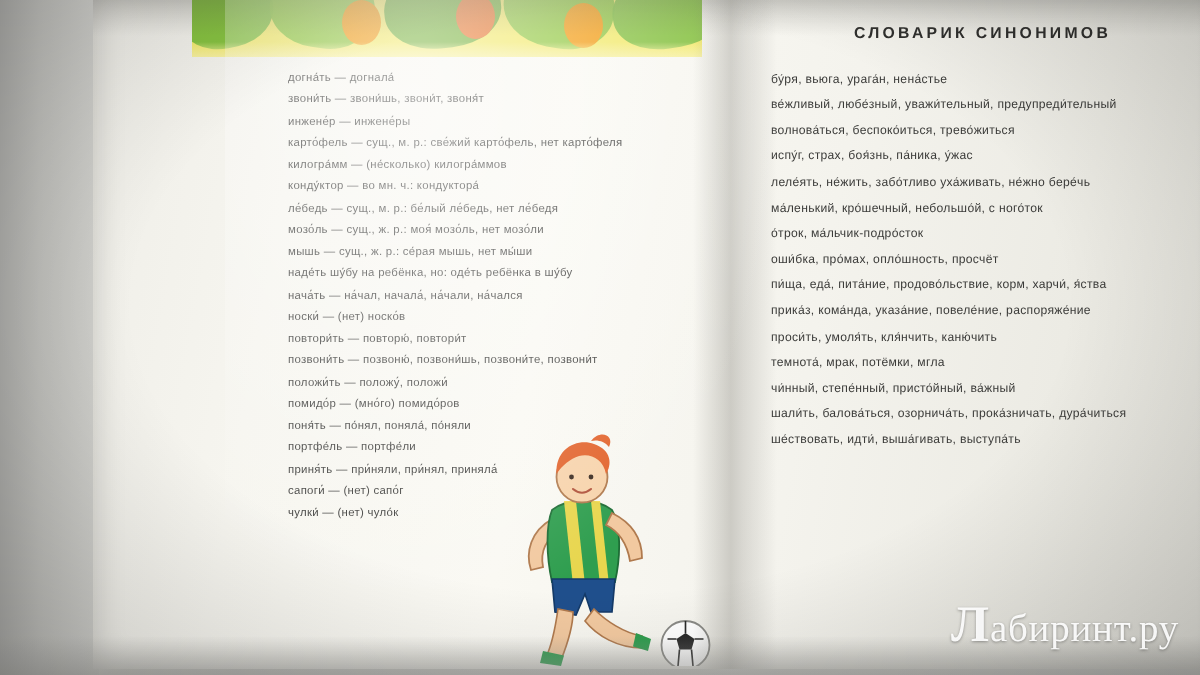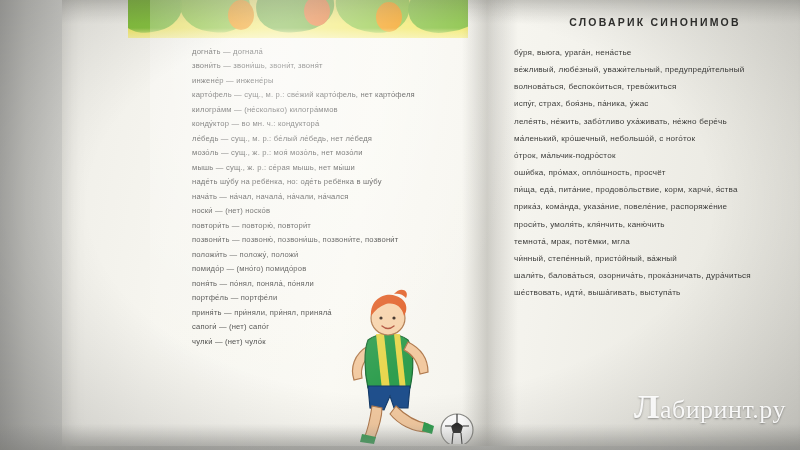--- a/index.html
+++ b/index.html
@@ -144,21 +144,21 @@
     background: linear-gradient(90deg, rgba(190,190,184,0.0), rgba(165,165,158,0.55));
   }
 
   
   .illus { position: absolute; left: 262px; top: 290px; width: 170px; height: 160px; }
 
   
   .watermark {
     position: absolute;
     right: 14px;
-    bottom: 24px;
+    bottom: 14px;
     font-size: 26px;
     color: rgba(255,255,255,0.92);
     font-family: "Liberation Serif", serif;
     text-shadow: 0 1px 2px rgba(0,0,0,0.35);
     letter-spacing: .5px;
     white-space: nowrap;
   }
   .watermark .big { font-size: 34px; font-weight: bold; }
 
   

